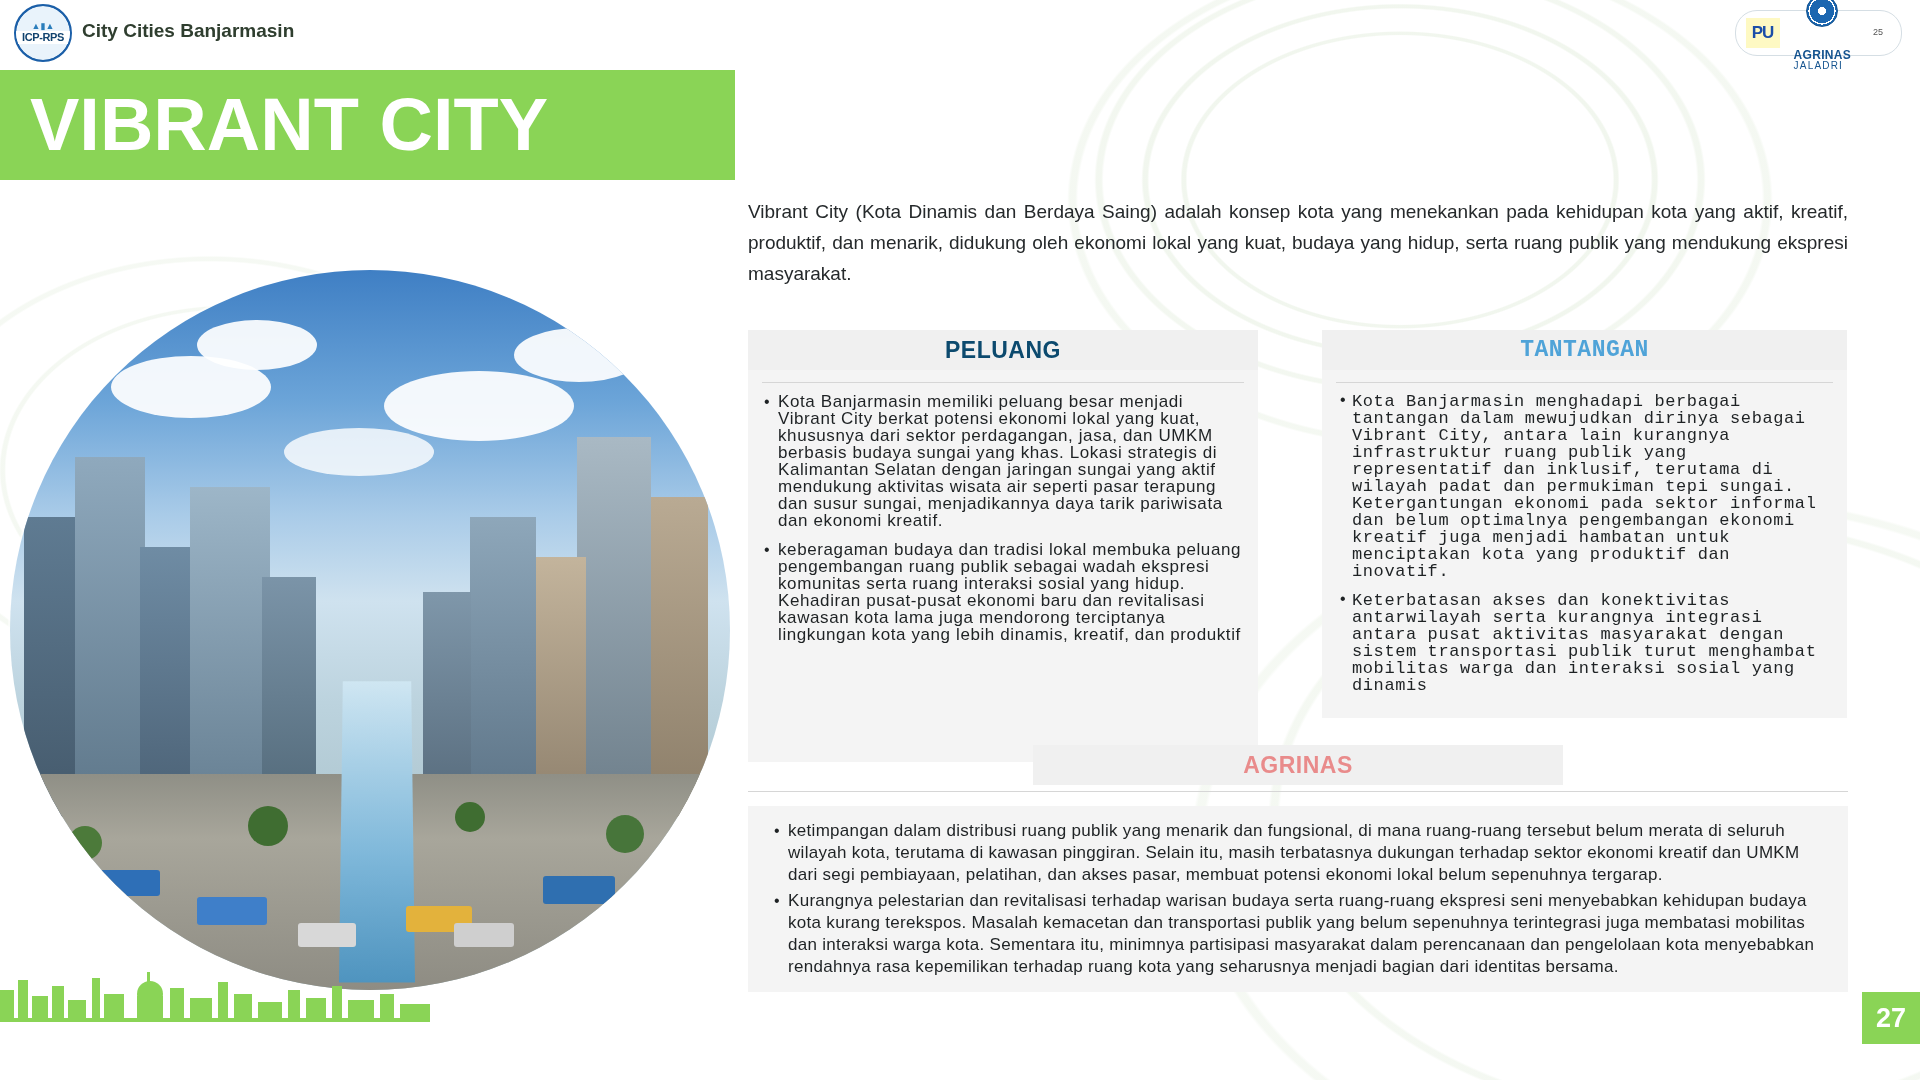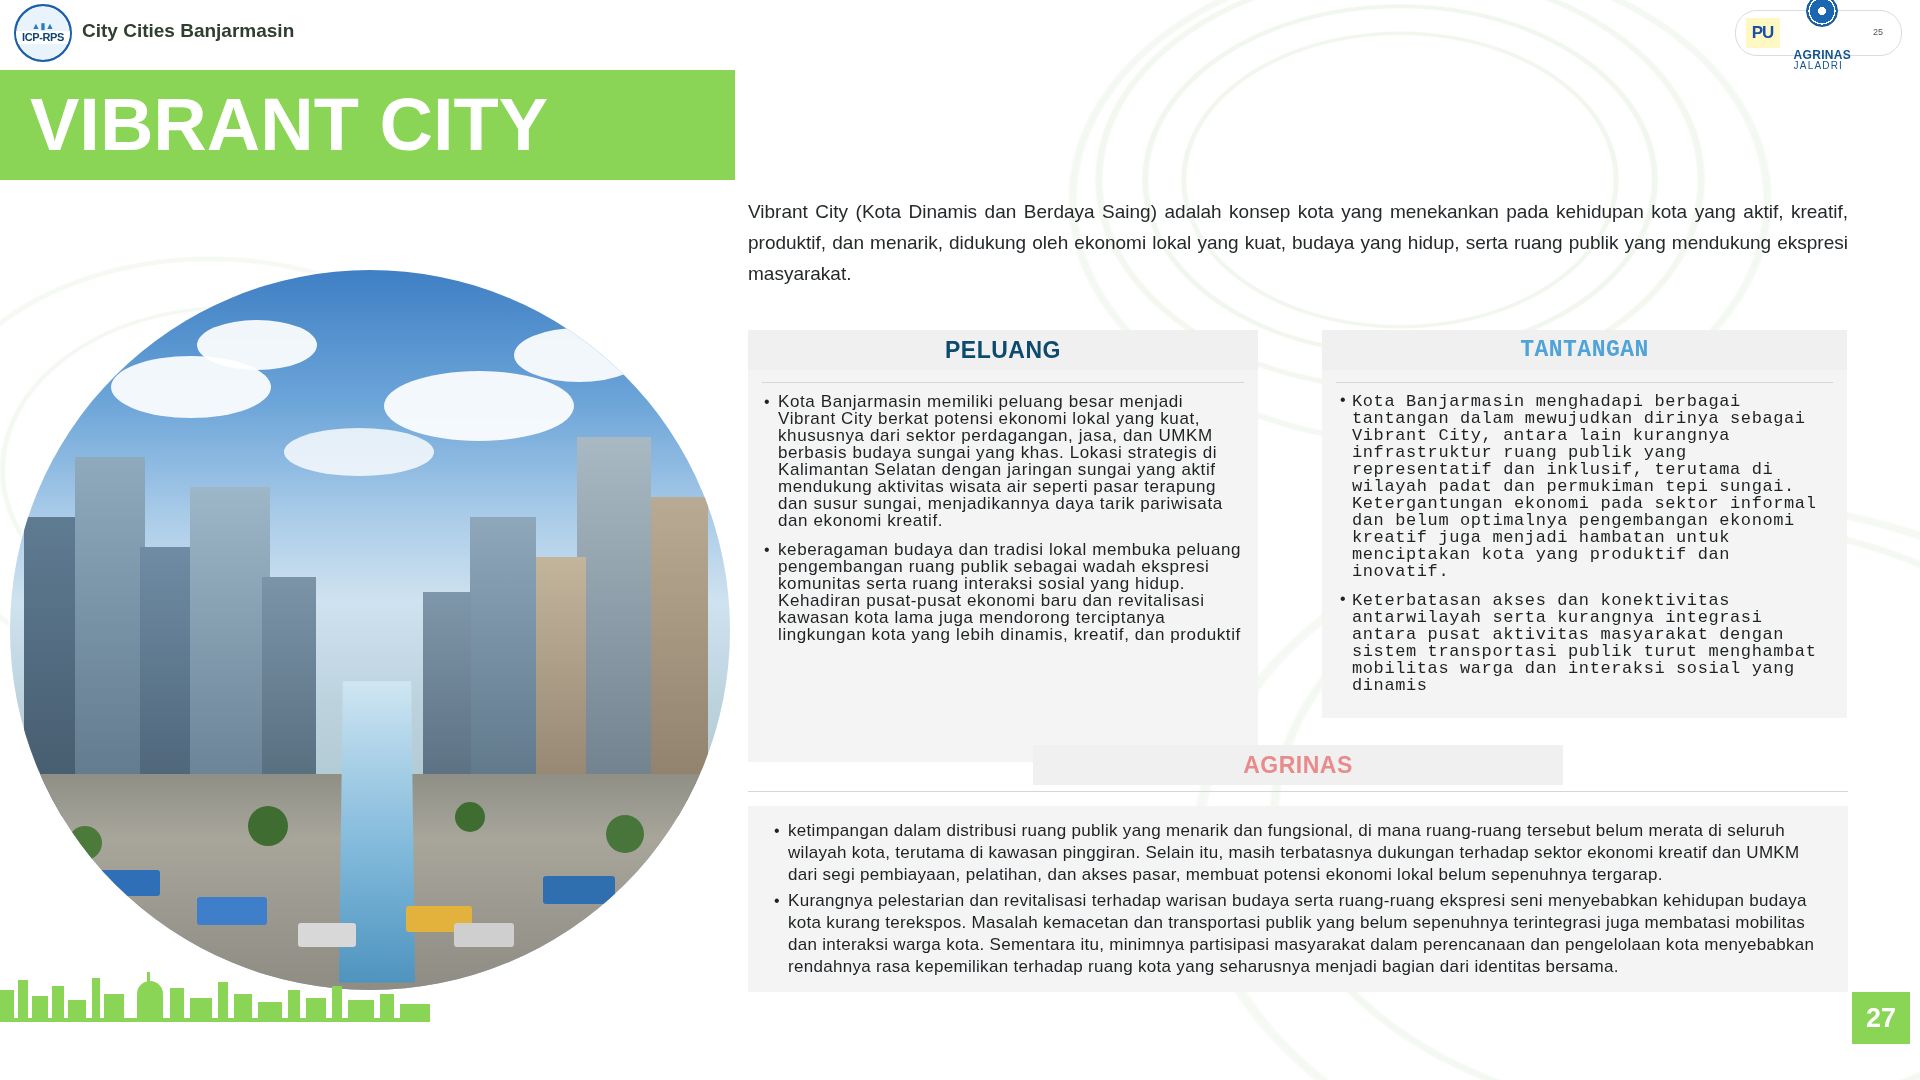--- a/index.html
+++ b/index.html
@@ -180,21 +180,21 @@
   .footer {
     position: absolute; left: 0; bottom: 0; width: 1920px; height: 58px;
     background: #8ad456; z-index: 6;
     display: flex; align-items: center; justify-content: center;
   }
   .footer .txt {
     color: #ffffff; font-size: 17px; letter-spacing: 1.2px;
     font-family: "Liberation Sans", sans-serif;
   }
   .page-no {
-    position: absolute; right: 10px; bottom: 36px;
+    position: absolute; right: 0; bottom: 36px;
     width: 58px; height: 52px; background: #8ad456;
     color: #ffffff; font-size: 27px; font-weight: bold;
     display: flex; align-items: center; justify-content: center;
     z-index: 7;
   }
   .skyline {
     position: absolute; left: 0; bottom: 58px; width: 430px; height: 62px;
     z-index: 5;
   }
 </style>

